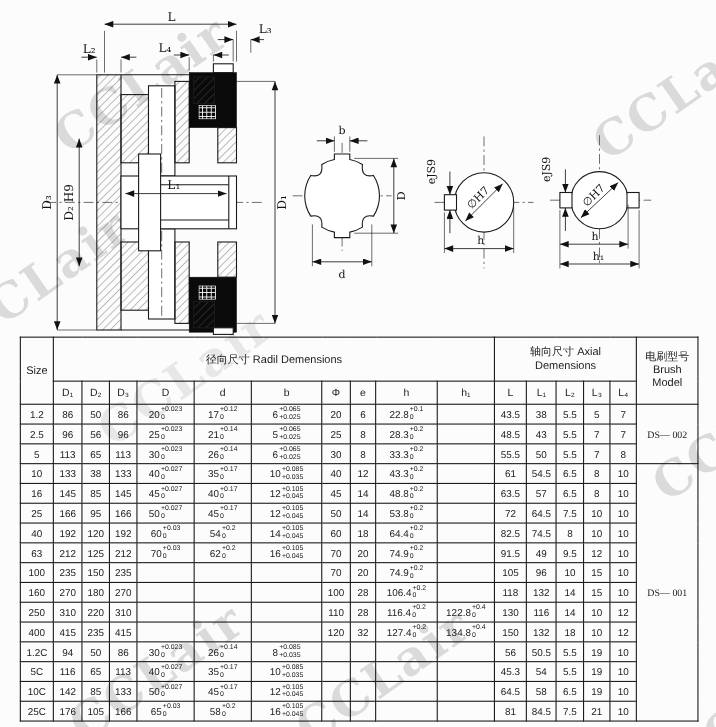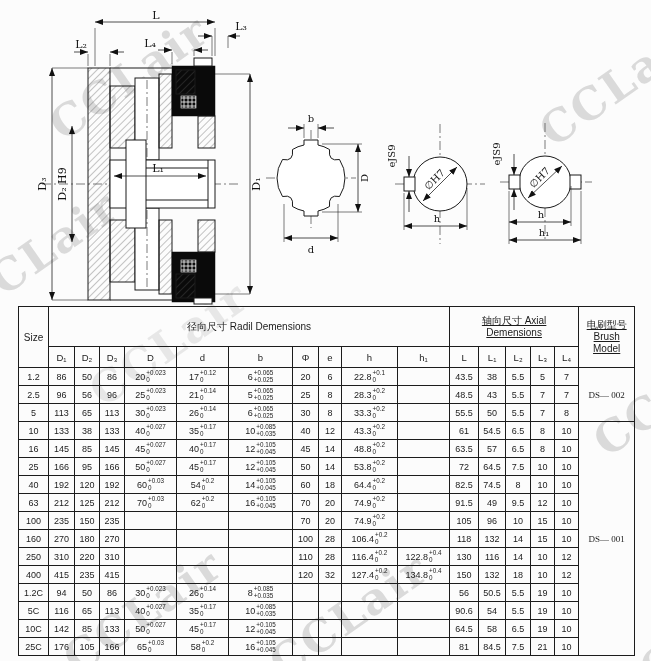--- a/index.html
+++ b/index.html
@@ -21,21 +21,21 @@
   .lbl{font-family:"DejaVu Serif",serif;font-size:11px;fill:#111;}
   .lbl-s{font-family:"DejaVu Serif",serif;font-size:10px;fill:#111;}
   
   table.dims{position:absolute;left:18px;top:306px;width:616px;border-collapse:collapse;
              table-layout:fixed;background:transparent;}
   table.dims th,table.dims td{border:1px solid #1c1c1c;font-size:9px;font-weight:normal;
              text-align:center;vertical-align:middle;padding:0;color:#1b1b1b;overflow:hidden;}
   table.dims thead tr.h1 th{height:39px;font-size:10px;}
   table.dims thead tr.h2 th{height:20px;font-size:9.5px;}
   table.dims tbody td{height:17px;}
-  .two-line{line-height:12px;text-decoration:underline;}
+  .two-line{line-height:12px;}
   .tolb{display:inline-block;vertical-align:middle;}
   .tol{display:inline-flex;flex-direction:column;justify-content:center;vertical-align:middle;
        font-size:6.3px;line-height:6.6px;text-align:left;margin-left:1px;}
   .brush-cell{font-size:9.5px;font-family:Liberation Serif, serif;}
 </style>
 </head>
 <body>
 
 <div class="page">
 
@@ -640,21 +640,21 @@
               <span>0</span>
             </span></td>
           <td><span class="tolb">10</span><span class="tol">
               <span>+0.085</span>
               <span>+0.035</span>
             </span></td>
           <td></td>
           <td></td>
           <td></td>
           <td></td>
-          <td>90.6</td>
+          <td>45.3</td>
           <td>54</td>
           <td>5.5</td>
           <td>19</td>
           <td>10</td>
         </tr>
         <tr>
           <td>10C</td>
           <td>142</td>
           <td>85</td>
           <td>133</td>

